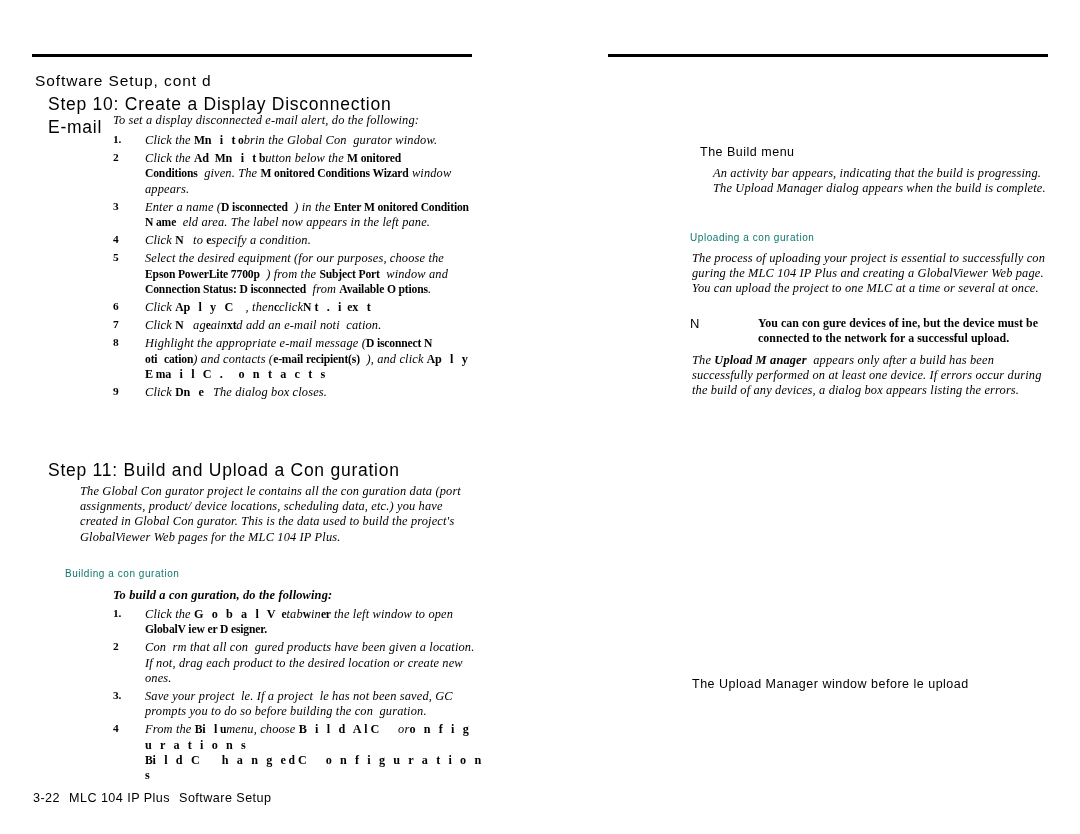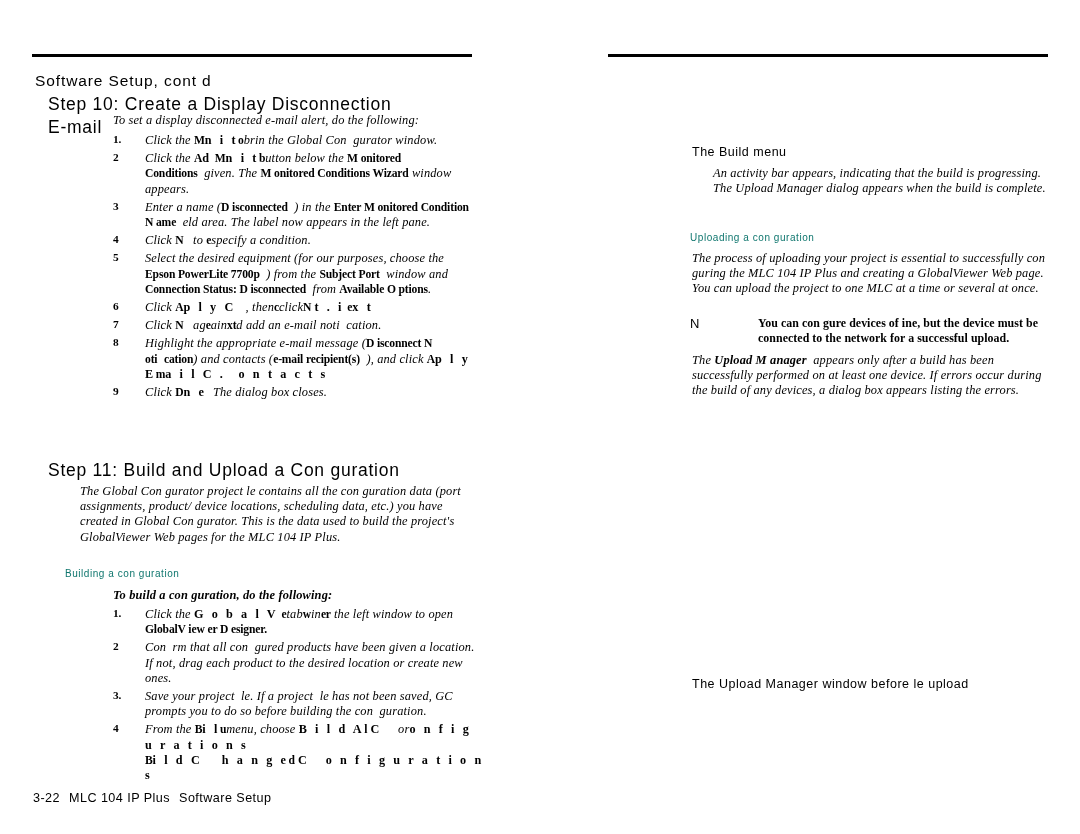--- a/index.html
+++ b/index.html
@@ -237,21 +237,21 @@
       <span>3-22</span><span class="sep"></span><span>MLC 104 IP Plus</span><span class="sep"></span><span>Software Setup</span>
     </div>
   </div>
 
   <div class="page page-right">
 
     <div class="head-rule" style="left:68px; top:54px; width:440px;"></div>
 
     <div class="figure-slot" style="left:150px; top:68px; width:358px; height:70px;"></div>
 
-    <div class="caption" style="left:152px; top:145px;">The Build menu</div>
+    <div class="caption" style="left:160px; top:145px;">The Build menu</div>
 
     <div class="body-ital" style="left:173px; top:166px; width:340px;">An activity bar appears, indicating that the build is progressing.  The Upload Manager dialog appears when the build is complete.</div>
 
     <div class="h-sub" style="left:150px; top:232px;">Uploading a con  guration</div>
 
     <div class="body-ital" style="left:152px; top:251px; width:360px;">The process of uploading your project is essential to successfully con  guring the MLC 104 IP Plus and creating a GlobalViewer Web page.  You can upload the project to one MLC at a time or several at once.</div>
 
     <div class="note" style="left:150px; top:316px; width:362px;">
       <span class="note-tag">N</span>
       <div class="note-body">You can con  gure devices of  ine, but the device must be connected to the network for a successful upload.</div>

